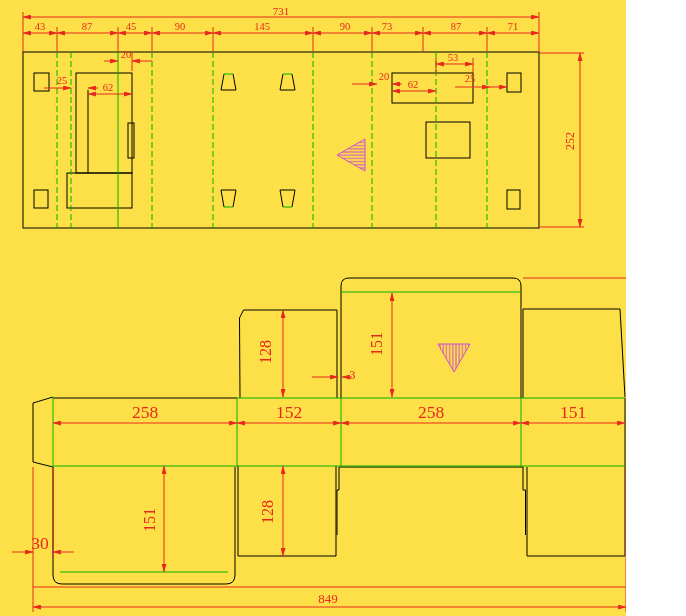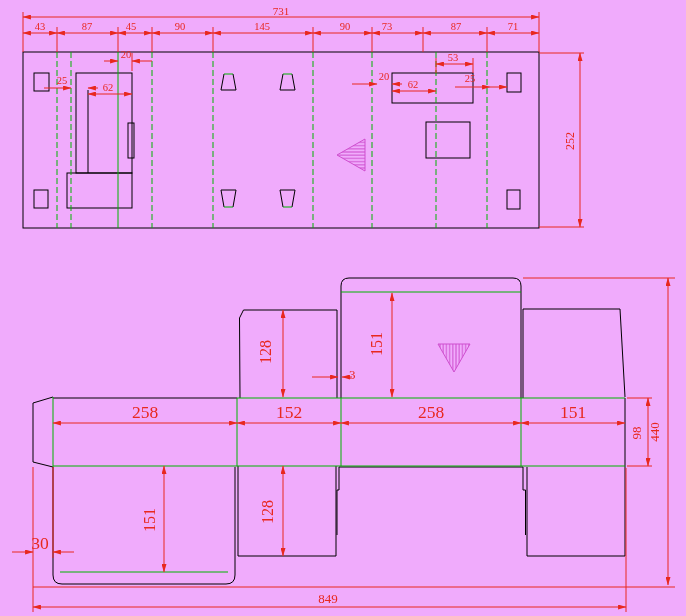--- a/index.html
+++ b/index.html
@@ -1,16 +1,16 @@
 <!DOCTYPE html>
 <html><head>
 <meta charset="utf-8">
 <style>
   html,body{margin:0;padding:0;background:#ffffff;}
-  #stage{position:relative;width:686px;height:616px;background:#f0abfc;overflow:hidden;}
+  #stage{position:relative;width:626px;height:616px;background:#fde047;overflow:hidden;}
   svg{position:absolute;left:0;top:0;}
   svg text{font-family:"Liberation Serif","DejaVu Serif",serif;fill:#e8281e;text-anchor:middle;}
   .k{stroke:#000;fill:none;stroke-width:1;}
   .g{stroke:#00b400;fill:none;stroke-width:1;}
   .gd{stroke-dasharray:6 3;}
   .r{stroke:#e8281e;fill:none;stroke-width:1;}
   .t10{font-size:10.5px;} .t11{font-size:11px;} .t12{font-size:12px;}
   .t13{font-size:13px;} .t16{font-size:16px;} .t17{font-size:17.5px;}
   .ts{text-anchor:start;}
 </style>

